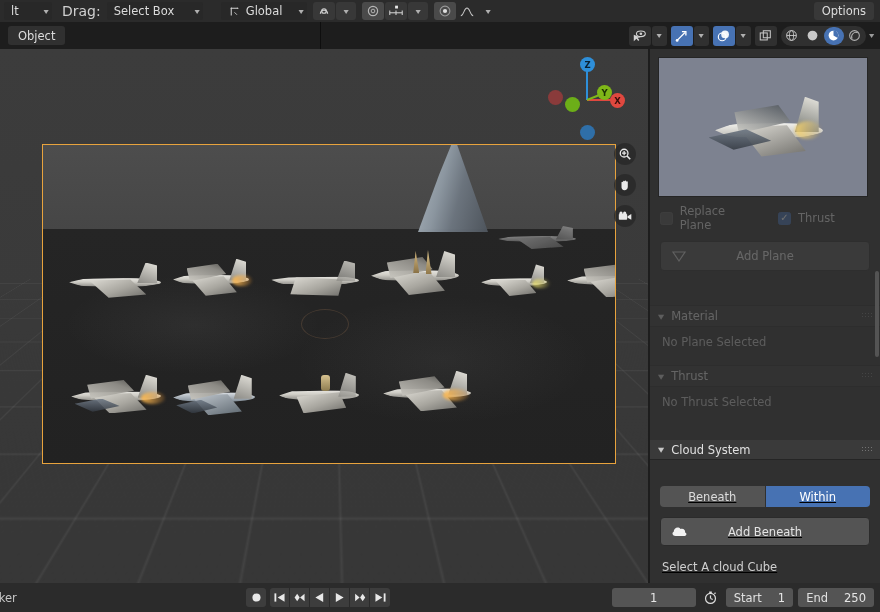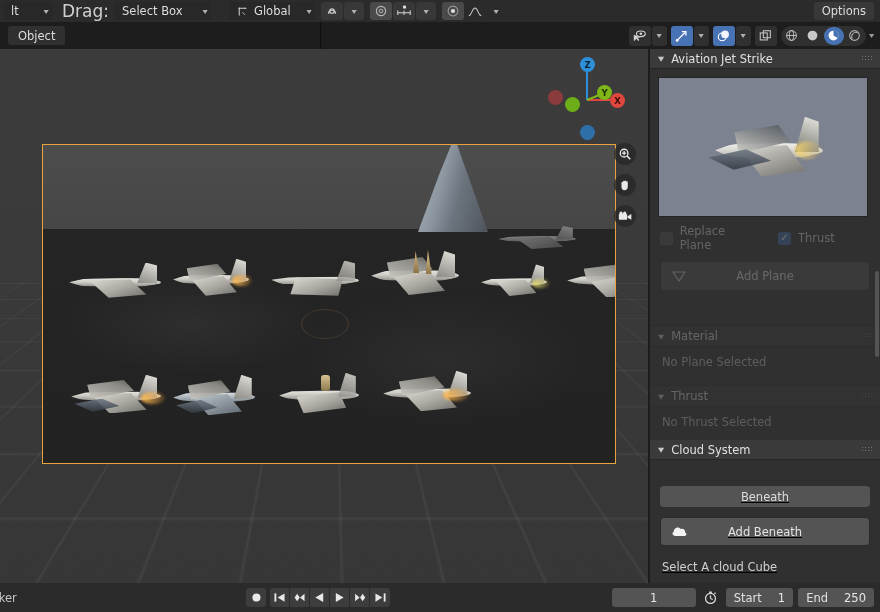--- a/index.html
+++ b/index.html
@@ -16,21 +16,21 @@
     position: absolute; left: 0; top: 0; width: 880px; height: 22px;
     background: #2b2b2b;
     display: flex; align-items: center; gap: 0px;
     font-size: 11.5px; color: #d3d3d3;
   }
   .tb-drop {
     background: #282828; border-radius: 3px; height: 18px;
     display: flex; align-items: center; padding: 0 4px 0 7px;
     color: #dcdcdc; font-size: 11.5px; white-space: nowrap;
   }
-  .tb-label { color: #d0d0d0; font-size: 17px; padding: 0 6px 0 0; text-align: right; }
+  .tb-label { color: #d0d0d0; font-size: 14px; padding: 0 6px 0 0; text-align: right; }
   .caret { display:inline-block; margin-left: 7px; color: #b0b0b0; font-size: 8px; transform: scaleX(1.3); }
   .tb-iconbtn {
     background: #383838; border-radius: 3px; height: 18px; min-width: 20px;
     display: flex; align-items: center; justify-content: center;
     color: #cfcfcf; padding: 0 3px;
   }
   .tb-iconbtn.on { background: #4a4a4a; }
   .tb-group { display: flex; align-items: center; gap: 1px; }
   .opt-btn {
     background: #383838; border-radius: 3px; height: 18px;
@@ -580,25 +580,20 @@
           <path d="M11.5 6.6 L16 4 L16 11 L11.5 8.4 Z" fill="#eaeaea"></path>
           <circle cx="3.6" cy="3" r="1.9" fill="#eaeaea"></circle>
           <circle cx="8" cy="3" r="1.9" fill="#eaeaea"></circle>
         </svg>
       </div>
     </div>
   </div>
 
   <div class="rpanel">
 
-    <div class="sec-header">
-      <span class="sec-tri">▼</span>
-      <span>Aviation Jet Strike</span>
-      <span class="grip"></span>
-    </div>
 
     <div class="preview-wrap">
       <div class="preview">
         <div class="pv-jet plane">
           <div class="pl-body" style="background:linear-gradient(180deg,#f3f2ee,#b9b8b2)"></div>
           <div class="pl-wing" style="background:linear-gradient(160deg,#dedcd5,#6f6e6a)"></div>
           <div class="pl-wing2" style="background:linear-gradient(20deg,#cfcec8,#4f555c)"></div>
           <div class="pl-tail" style="background:linear-gradient(200deg,#e8e6df,#757873)"></div>
           <div class="pl-dark" style="left:-6%;top:52%;width:58%"></div>
           <div class="pl-glow" style="right:2%;top:40%;width:24%;background:linear-gradient(90deg,rgba(245,210,110,0.9),rgba(200,160,60,0.1))"></div>
@@ -654,20 +649,23 @@
       <span class="sec-tri">▼</span>
       <span>Cloud System</span>
       <span class="grip"></span>
     </div>
 
     <div style="position:absolute;left:0;top:429px;width:230px;text-decoration:underline;">
       <div class="toggle-row">
         <div class="tg">
           <span>Beneath</span>
         </div>
+        <div class="tg on">
+          <span>Within</span>
+        </div>
       </div>
 
       <div class="big-btn" style="margin-top:10px;height:29px;">
         <span class="lead-ic">
           <svg width="18" height="13" viewBox="0 0 20 14">
             <path d="M5 12 C1.6 12 0.6 8.6 3 7.4 C3 3 8 1 10.6 4.2 C13.6 3 16.4 5.4 15.6 8 C18 8.6 17.6 12 14.6 12 Z" fill="#f2f2f2"></path>
           </svg>
         </span>
         <span>Add Beneath</span>
       </div>

